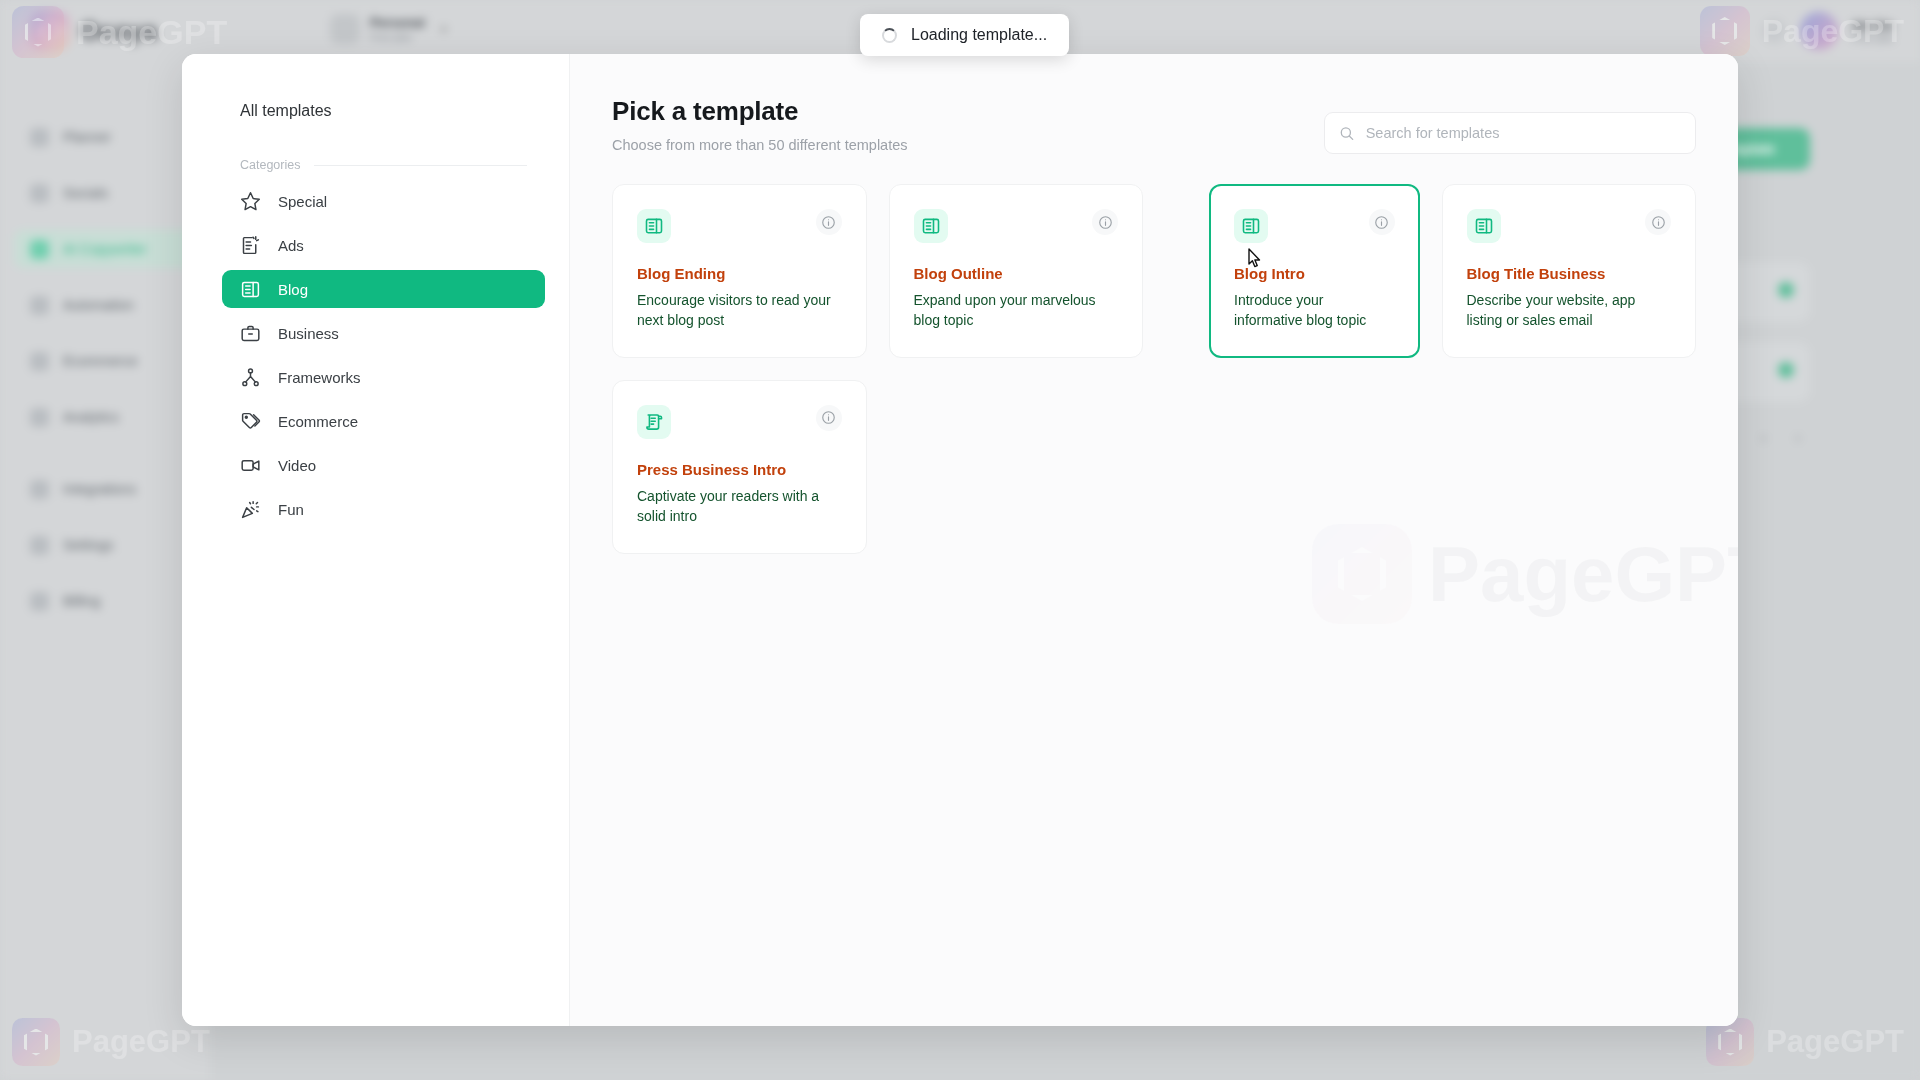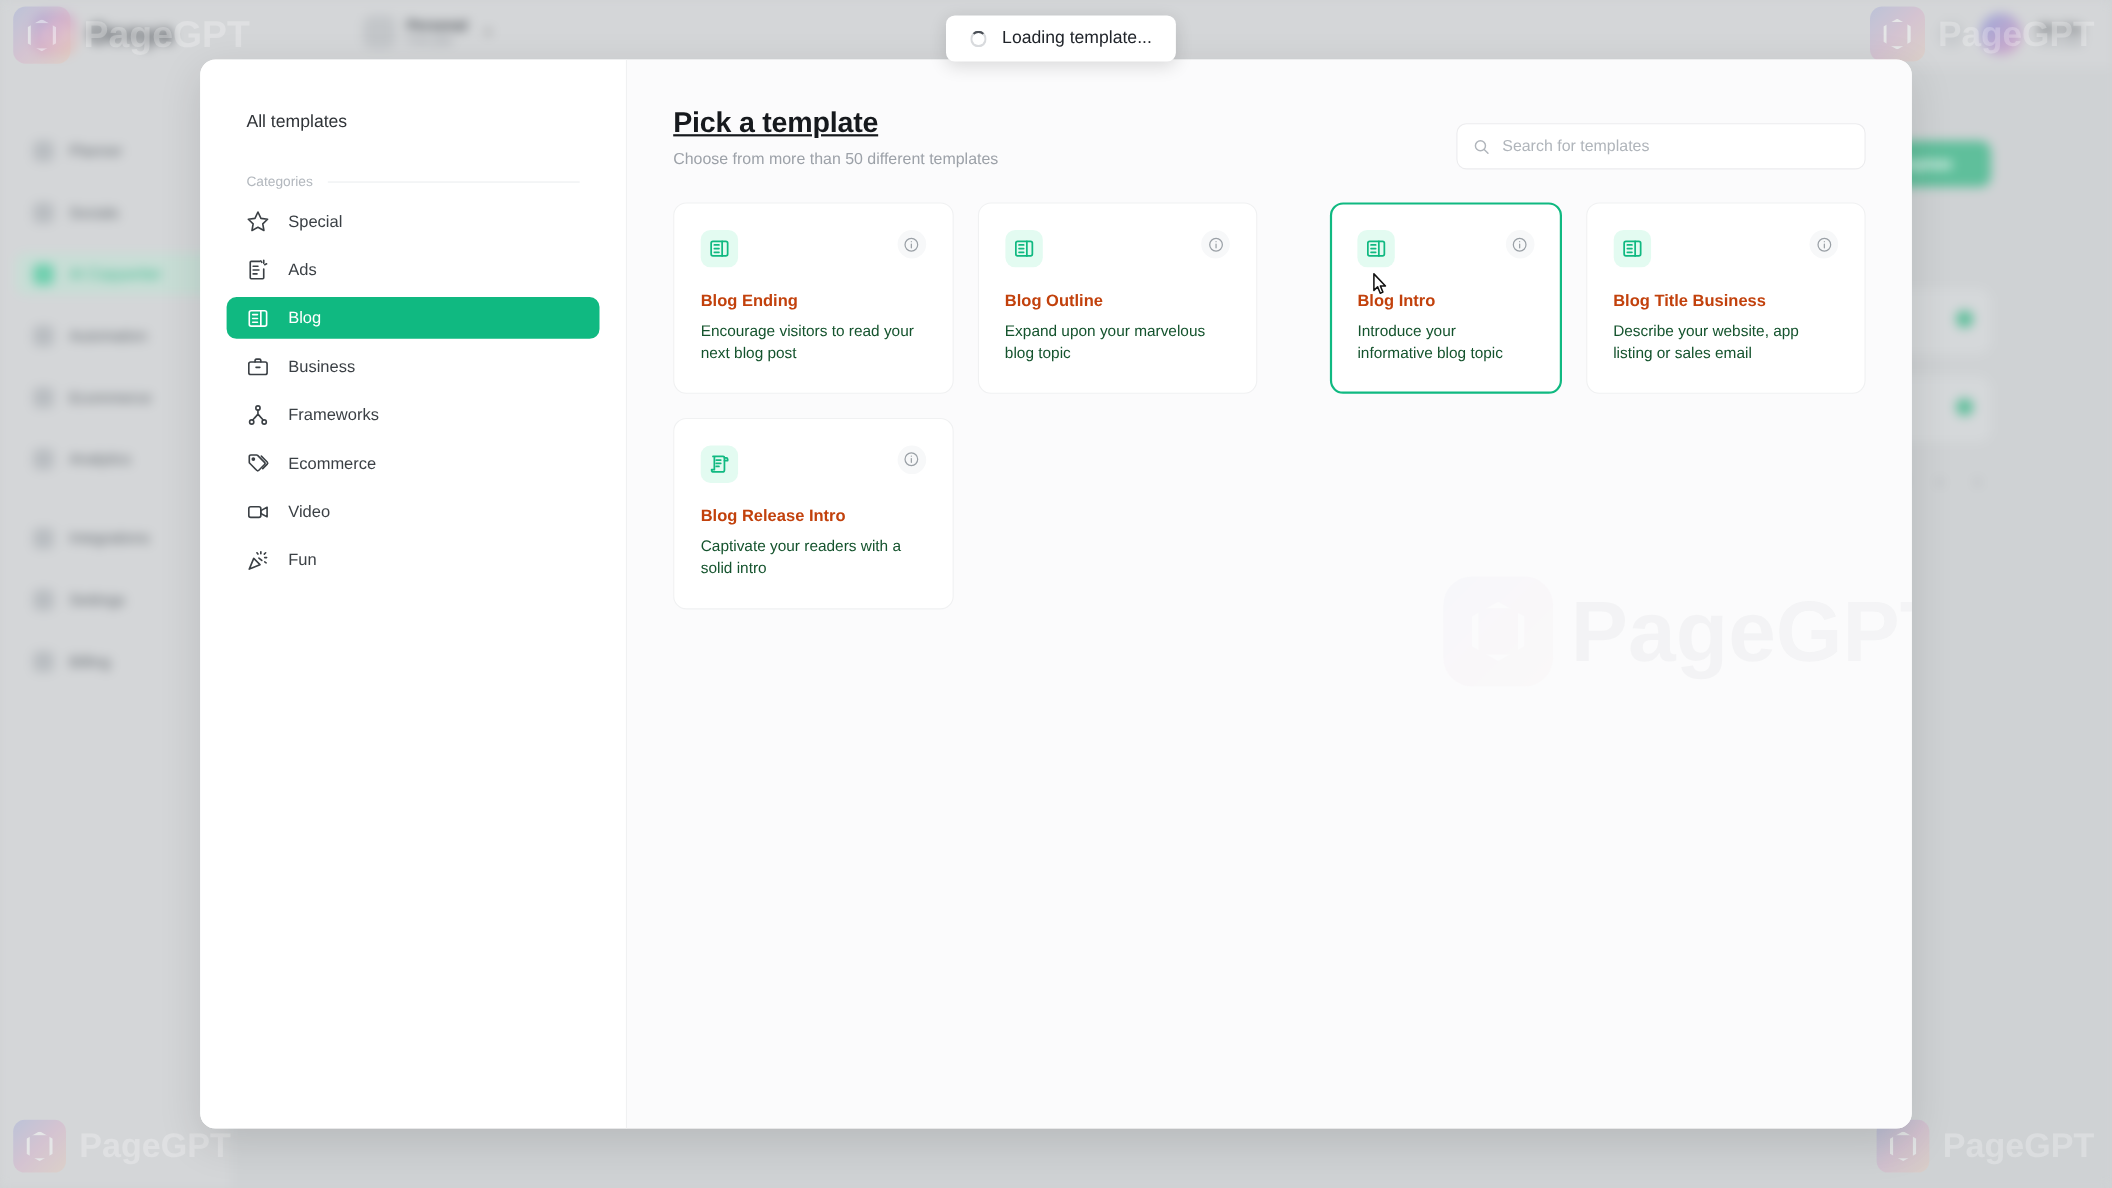--- a/index.html
+++ b/index.html
@@ -138,21 +138,21 @@
     position: absolute;
     left: 182px; top: 54px; width: 1556px; height: 972px;
     background: #fff; border-radius: 14px;
     box-shadow: 0 12px 40px rgba(0,0,0,.12);
     display: flex; overflow: hidden;
   }
   #modal-side {
     width: 388px; flex: 0 0 388px;
     background: #fff;
     border-right: 1px solid #f0f1f2;
-    padding: 40px 24px 0 24px;
+    padding: 40px 24px 0 40px;
   }
   .all-templates {
     font-size: 16px; color: #2f3337; padding: 8px 18px 8px 18px;
     border-radius: 9px; cursor: pointer;
   }
   .cat-head {
     display: flex; align-items: center; gap: 14px;
     margin: 30px 0 10px 18px; padding-right: 18px;
   }
   .cat-head .lbl { font-size: 12.5px; color: #b3b8be; white-space: nowrap;}
@@ -165,21 +165,21 @@
     font-size: 15px; color: #3b4045;
   }
   .cat-item svg { flex: 0 0 21px; }
   .cat-item.active { background: #10b981; color: #fff; }
 
   #modal-main {
     flex: 1; background: #fbfbfc; padding: 42px 42px 0 42px;
     position: relative;
   }
   #main-head { display: flex; align-items: flex-start; justify-content: space-between; }
-  #page-title { font-size: 26px; font-weight: 700; color: #16191d; letter-spacing: -.2px; text-decoration: underline;}
+  #page-title { font-size: 26px; font-weight: 700; color: #16191d; letter-spacing: -.2px;}
   #page-sub { font-size: 14.5px; color: #9ca1a8; margin-top: 10px; }
   #search-wrap {
     width: 372px; height: 42px; background: #fff; border: 1px solid #ececee;
     border-radius: 9px; display: flex; align-items: center; gap: 11px;
     padding: 0 14px; margin-top: 16px;
   }
   #search-input {
     border: none; outline: none; background: transparent;
     font-family: "Liberation Sans", sans-serif;
     font-size: 14.5px; color: #55595f; width: 100%;
@@ -563,21 +563,21 @@
               </svg>
           </div>
           <div class="info-btn">
             <svg width="15" height="15" viewBox="0 0 24 24" fill="none" stroke="#9aa0a6" stroke-width="1.8" stroke-linecap="round">
                 <circle cx="12" cy="12" r="9.2"></circle>
                 <line x1="12" y1="11" x2="12" y2="16.5"></line>
                 <circle cx="12" cy="7.6" r=".9" fill="#9aa0a6" stroke="none"></circle>
               </svg>
           </div>
         </div>
-        <div class="card-title">Blog Release Intro</div>
+        <div class="card-title">Press Business Intro</div>
         <div class="card-desc">Captivate your readers with a solid intro</div>
       </div>
 
     </div>
   </div>
 </div>
 
 <div id="toast">
   <div class="spinner"></div>
   <div class="tmsg">Loading template...</div>

